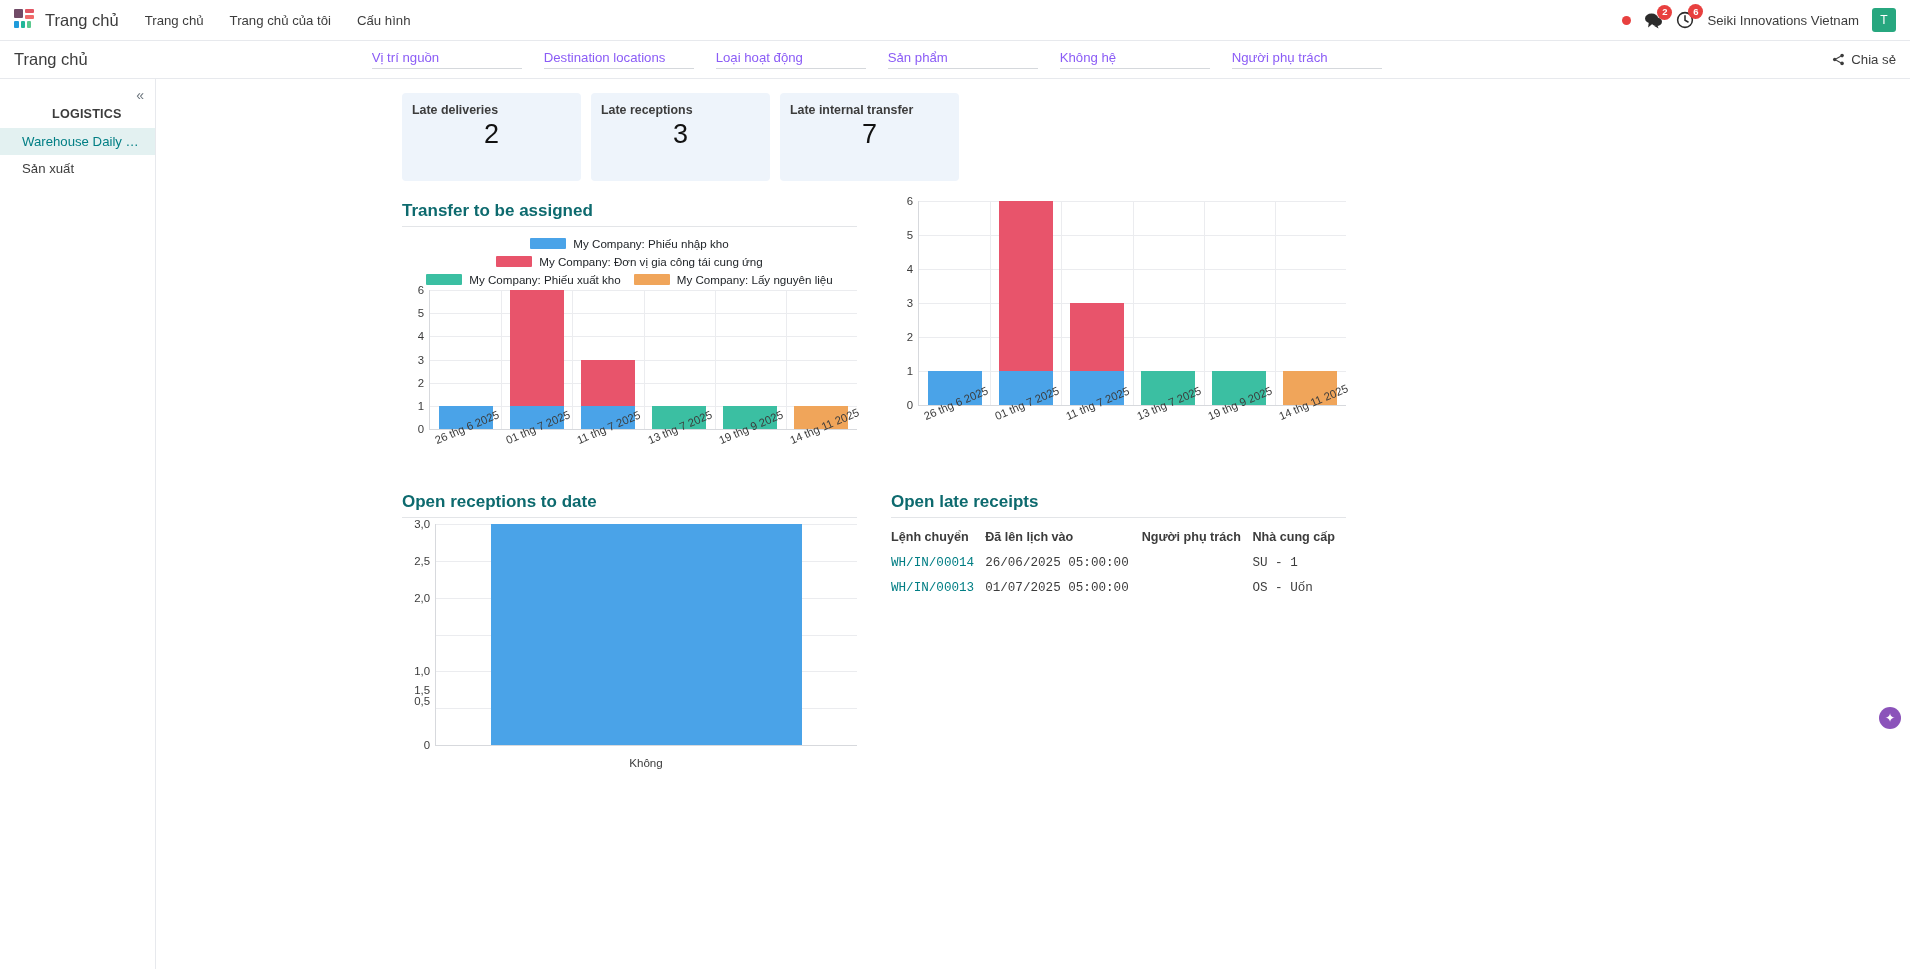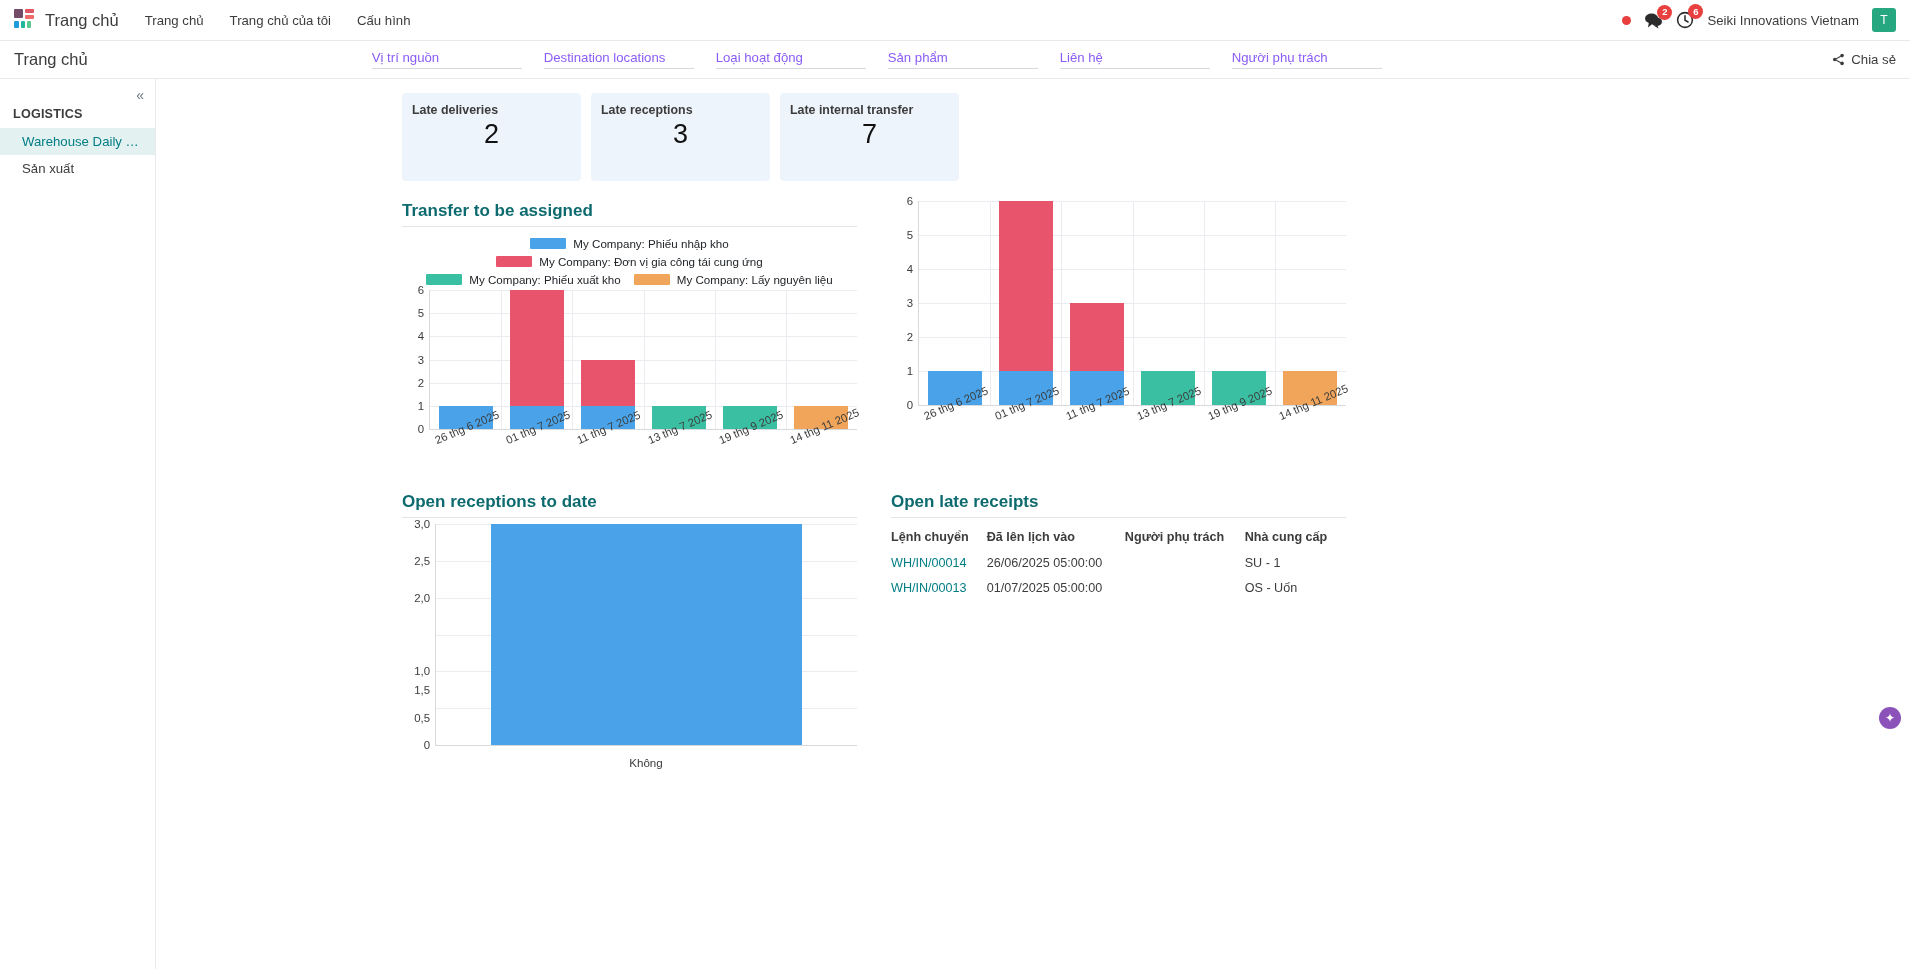--- a/index.html
+++ b/index.html
@@ -63,21 +63,21 @@
   .sidebar {
     width:156px; flex:none; border-right:1px solid #e7e9ed;
     padding-top:6px; position:relative; background:#fff;
   }
   .collapse-btn {
     position:absolute; right:11px; top:9px; color:#6c757d;
     font-size:14px; cursor:pointer; line-height:1;
   }
   .sb-heading {
     font-size:12.6px; font-weight:700; color:#3c3c3c;
-    padding:22px 0 7px 13px; letter-spacing:.2px;
+    padding:22px 0 7px 13px; letter-spacing:.2px;margin-left:39px;
   }
   .sb-item {
     padding:6px 10px 6px 22px; font-size:13.2px; color:#3c3c3c; cursor:pointer;
     white-space:nowrap; overflow:hidden; text-overflow:ellipsis;
   }
   .sb-item.active { background:#e3f1f1; color:#017e84; }
 
   .content { flex:1; position:relative; overflow:hidden; padding:0 0 0 0; }
 
   
@@ -128,21 +128,21 @@
     text-align:center; font-size:11.6px; color:#3c3c3c; padding-top:10px;
   }
 
   
   table.list { width:100%; border-collapse:collapse; }
   table.list th {
     text-align:left; font-size:12.6px; font-weight:700; color:#3c3c3c;
     padding:6px 8px 7px 0; white-space:nowrap;
   }
   table.list td {
-    font-size:12.6px; color:#3c3c3c; padding:5px 8px 6px 0; white-space:nowrap;
+    font-size:12.6px; color:#3c3c3c; padding:5px 8px 6px 0; white-space:nowrap;font-family:Liberation Mono, monospace;
   }
   table.list td.link { color:#017e84; cursor:pointer; }
   .th-resp { padding-left:18px; }
   .td-sup { padding-left:14px; }
 
   
   .fab {
     position:absolute; right:9px; top:628px; width:22px; height:22px;
     border-radius:50%; background:#8b53ba; display:flex;
     align-items:center; justify-content:center;
@@ -189,21 +189,21 @@
   </div>
 </div>
 
 <div class="cp">
   <div class="cp-title">Trang chủ</div>
   <div class="filters">
     <div class="filter-field">Vị trí nguồn</div>
     <div class="filter-field">Destination locations</div>
     <div class="filter-field">Loại hoạt động</div>
     <div class="filter-field">Sản phẩm</div>
-    <div class="filter-field">Liên hệ</div>
+    <div class="filter-field">Không hệ</div>
     <div class="filter-field">Người phụ trách</div>
   </div>
   <div class="share-btn">
     <svg width="13" height="13" viewBox="0 0 16 16">
       <circle cx="12.4" cy="3.2" r="2.2" fill="#3c3c3c"></circle>
       <circle cx="3.4" cy="8" r="2.2" fill="#3c3c3c"></circle>
       <circle cx="12.4" cy="12.8" r="2.2" fill="#3c3c3c"></circle>
       <path d="M5.2 7 L10.8 4.1 M5.2 9 L10.8 11.9" stroke="#3c3c3c" stroke-width="1.3"></path>
     </svg>
     <span>Chia sẻ</span>
@@ -404,21 +404,21 @@
 
     <div class="grid" style="padding-top:14px;">
 
       <div class="col">
         <div class="panel-title">Open receptions to date</div>
         <div class="chart">
           <div class="plot" style="margin-left:33px;">
             <div class="plot-inner" id="plot-2" style="height:222px;">
                 <div class="ytick" style="top: 221px;">0</div>
                 <div class="gridline" style="top: 184.167px;"></div>
-                <div class="ytick" style="top: 194px;">0,5</div>
+                <div class="ytick" style="top: 177px;">0,5</div>
                 <div class="gridline" style="top: 147.333px;"></div>
                 <div class="ytick" style="top: 147.333px;">1,0</div>
                 <div class="gridline" style="top: 110.5px;"></div>
                 <div class="ytick" style="top: 120px; margin-top: 46px;">1,5</div>
                 <div class="gridline" style="top: 73.6667px;"></div>
                 <div class="ytick" style="top: 73.6667px;">2,0</div>
                 <div class="gridline" style="top: 36.8333px;"></div>
                 <div class="ytick" style="top: 36.8333px;">2,5</div>
                 <div class="gridline" style="top: 0px;"></div>
                 <div class="ytick" style="top: 0px;">3,0</div>

